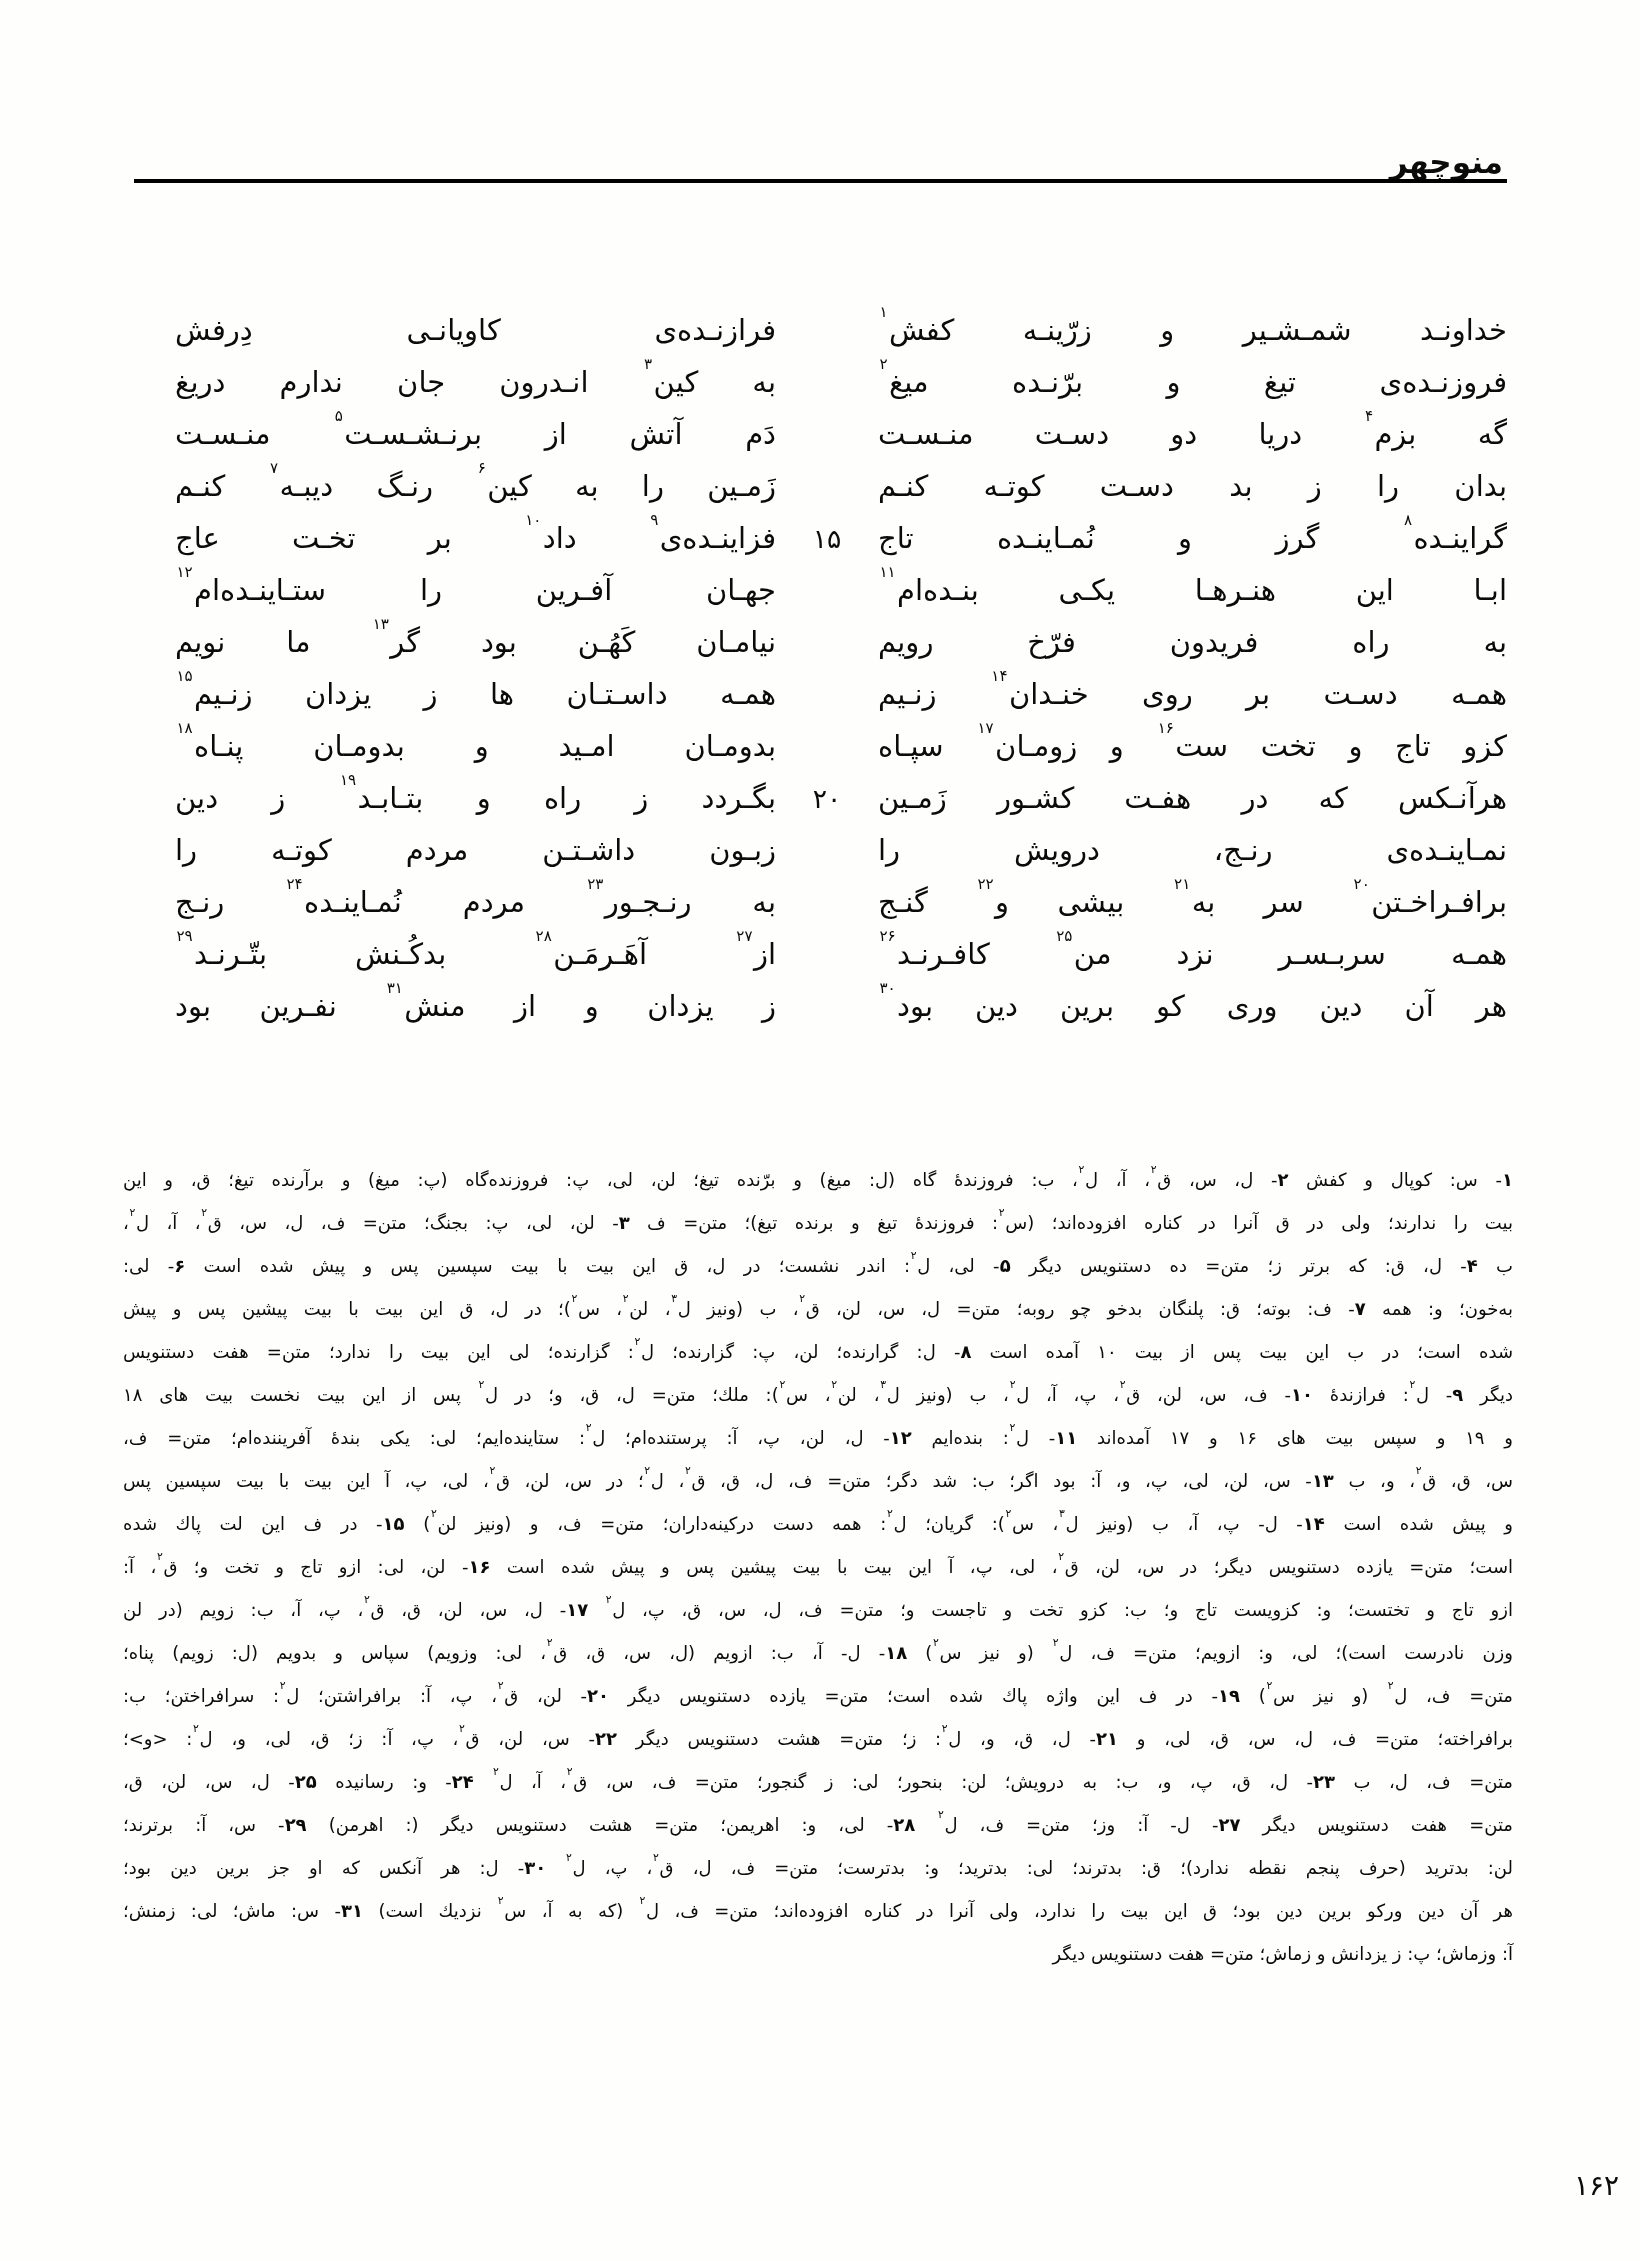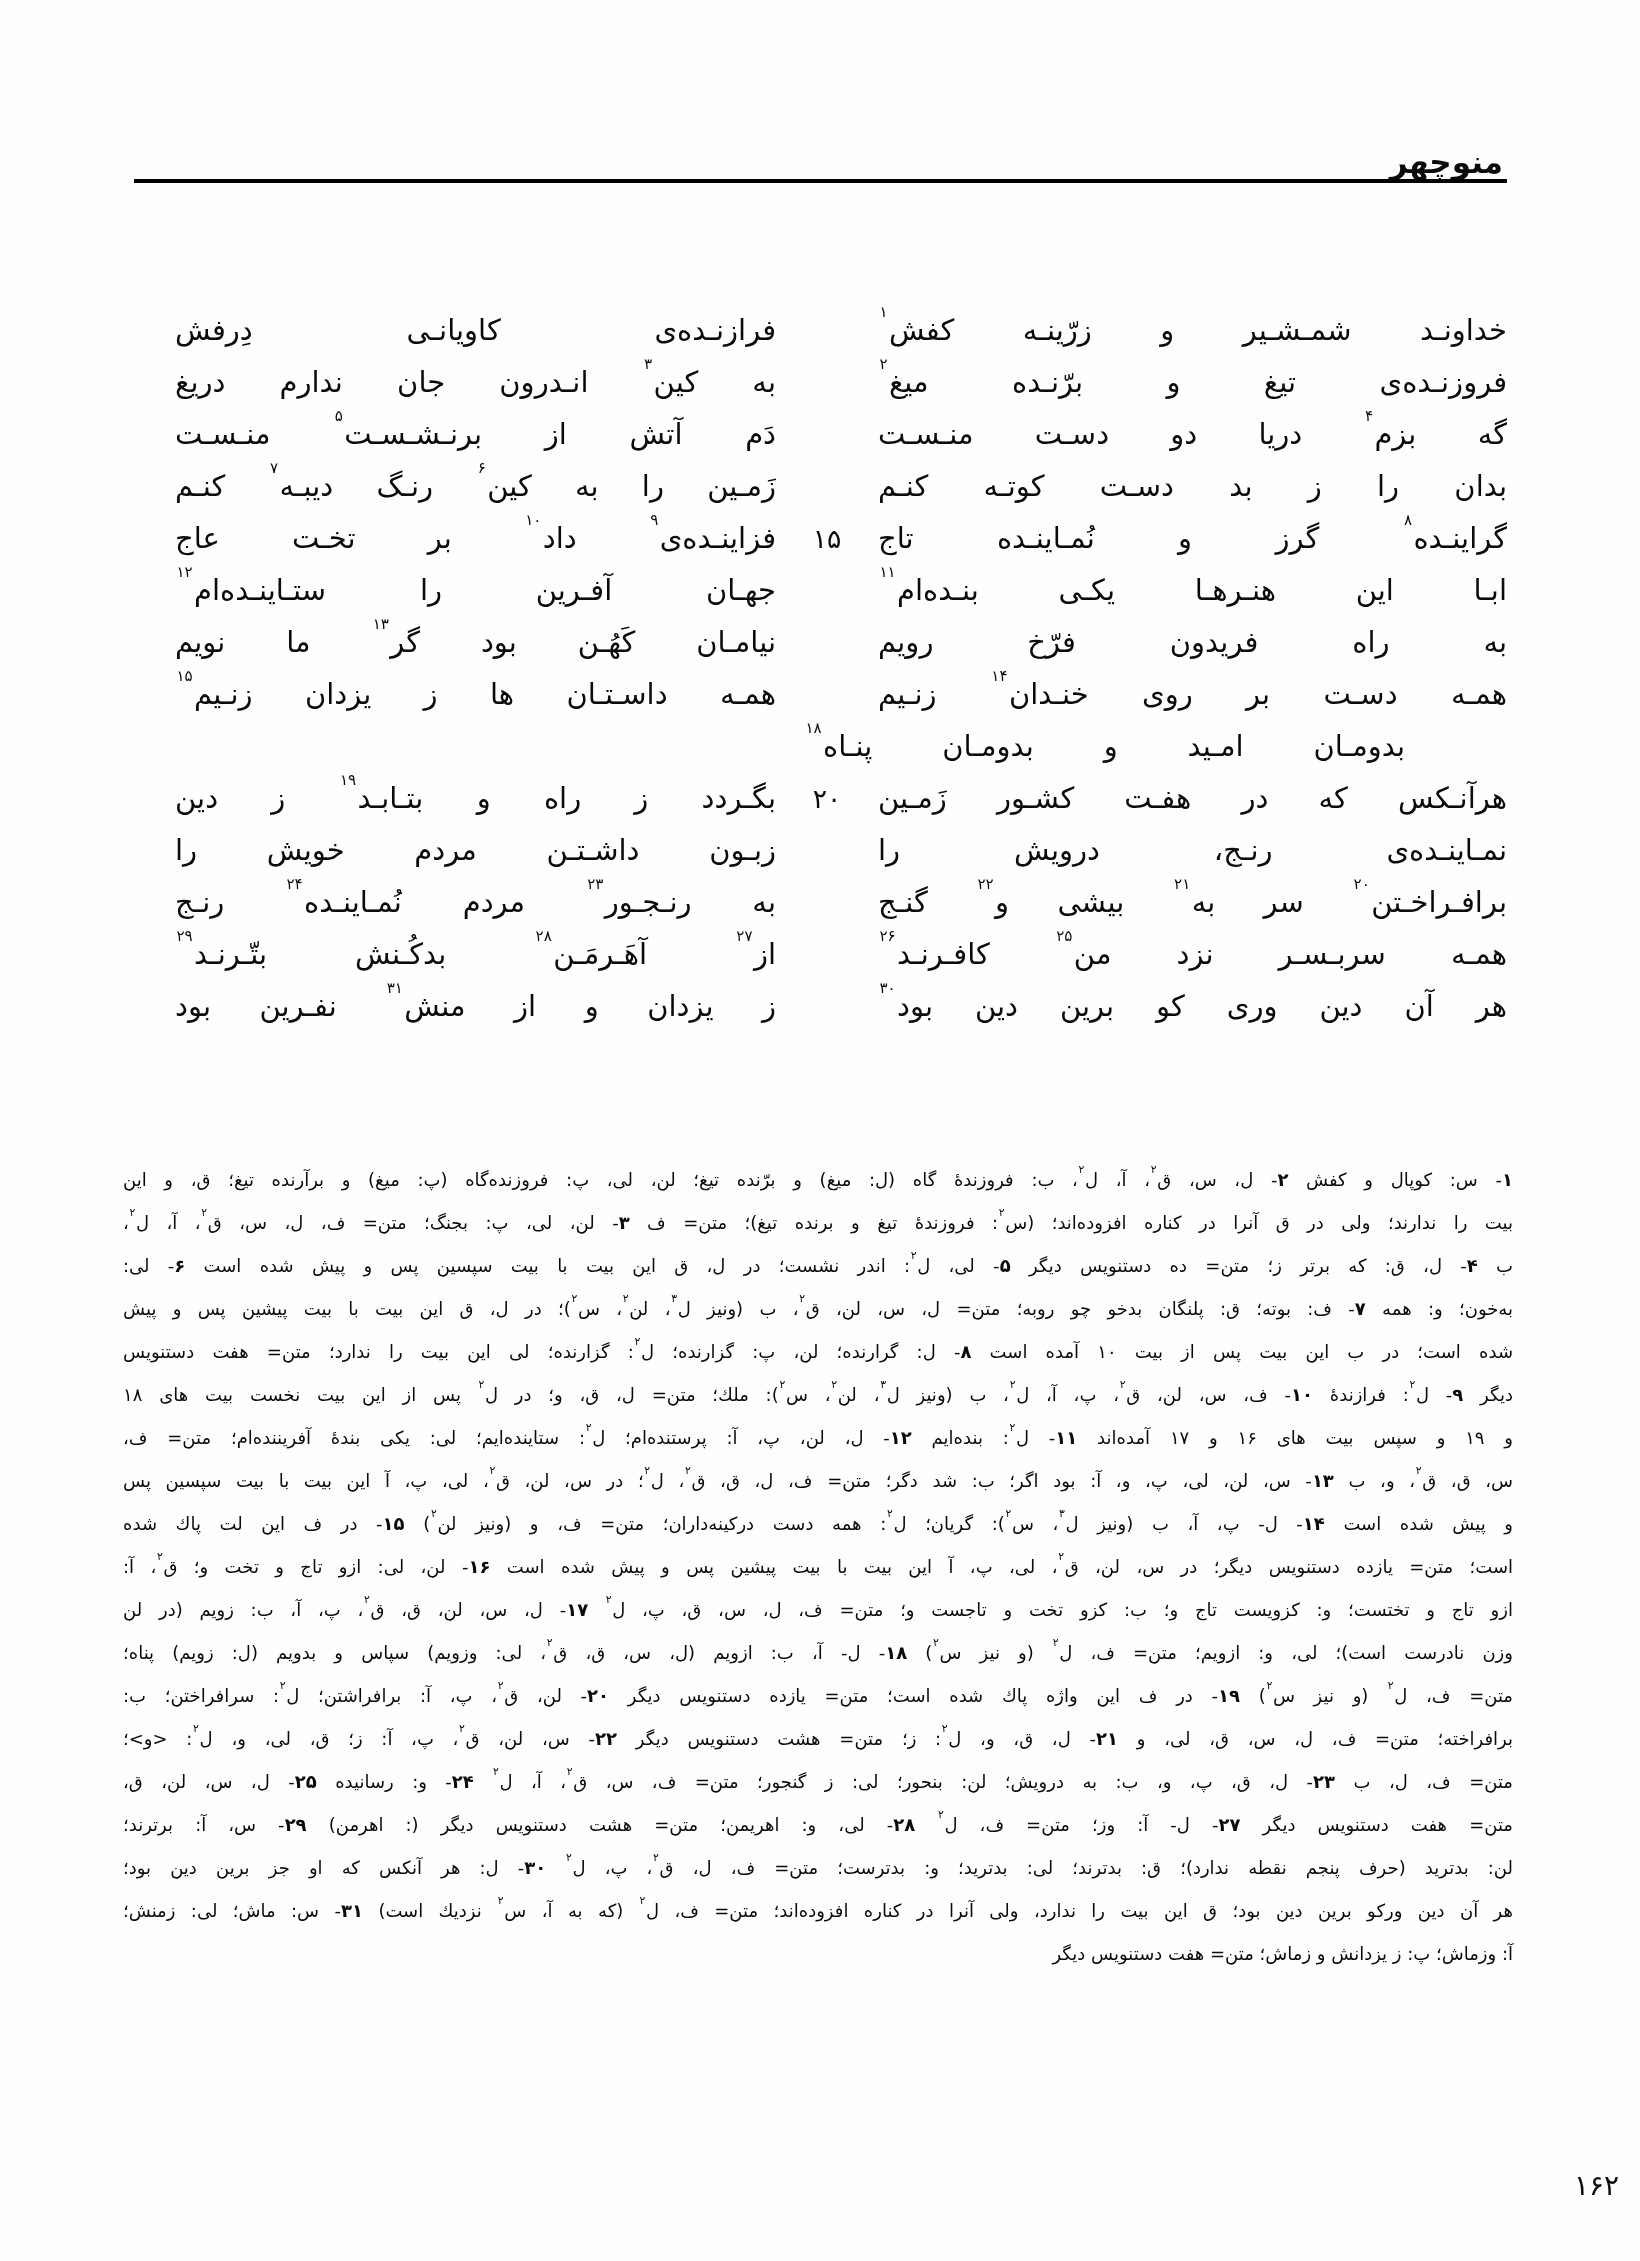--- a/index.html
+++ b/index.html
@@ -99,32 +99,33 @@
         <div class="hemistich first">به راه فريدون فرّخ رويم</div>
         <div class="gutter"></div>
         <div class="hemistich second">نيامـان كَهُـن بود گر<sup>۱۳</sup> ما نويم</div>
       </div>
       <div class="poem-row">
         <div class="hemistich first">همـه دسـت بر روى خنـدان<sup>۱۴</sup> زنـيم</div>
         <div class="gutter"></div>
         <div class="hemistich second">همـه داسـتـان ها ز يزدان زنـيم<sup>۱۵</sup></div>
       </div>
       <div class="poem-row">
+        <div class="hemistich first">كزو تاج و تخت ست<sup>۱۶</sup> و زومـان<sup>۱۷</sup> سپـاه</div>
         <div class="gutter"></div>
         <div class="hemistich second">بدومـان امـيد و بدومـان پنـاه<sup>۱۸</sup></div>
       </div>
       <div class="poem-row">
         <div class="hemistich first">هرآنـكس كه در هفـت كشـور زَمـين</div>
         <div class="gutter">۲۰</div>
         <div class="hemistich second">بگـردد ز راه و بتـابـد<sup>۱۹</sup> ز دين</div>
       </div>
       <div class="poem-row">
         <div class="hemistich first">نمـاينـده‌ی رنـج، درويش را</div>
         <div class="gutter"></div>
-        <div class="hemistich second">زبـون داشـتـن مردم خويش را</div>
+        <div class="hemistich second">زبـون داشـتـن مردم كوتـه را</div>
       </div>
       <div class="poem-row">
         <div class="hemistich first">برافـراخـتن<sup>۲۰</sup> سر به<sup>۲۱</sup> بيشى و<sup>۲۲</sup> گنـج</div>
         <div class="gutter"></div>
         <div class="hemistich second">به رنـجـور<sup>۲۳</sup> مردم نُمـاينـده<sup>۲۴</sup> رنـج</div>
       </div>
       <div class="poem-row">
         <div class="hemistich first">همـه سربـسـر نزد من<sup>۲۵</sup> كافـرنـد<sup>۲۶</sup></div>
         <div class="gutter"></div>
         <div class="hemistich second">از<sup>۲۷</sup> آهَـرمَـن<sup>۲۸</sup> بدكُـنش بتّـرنـد<sup>۲۹</sup></div>

